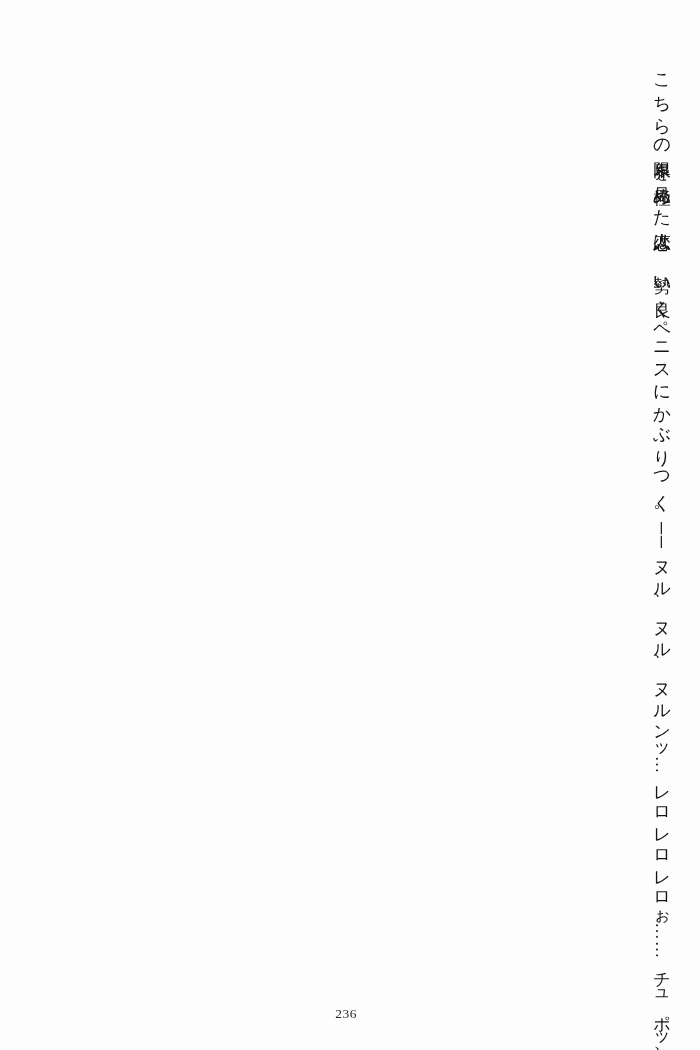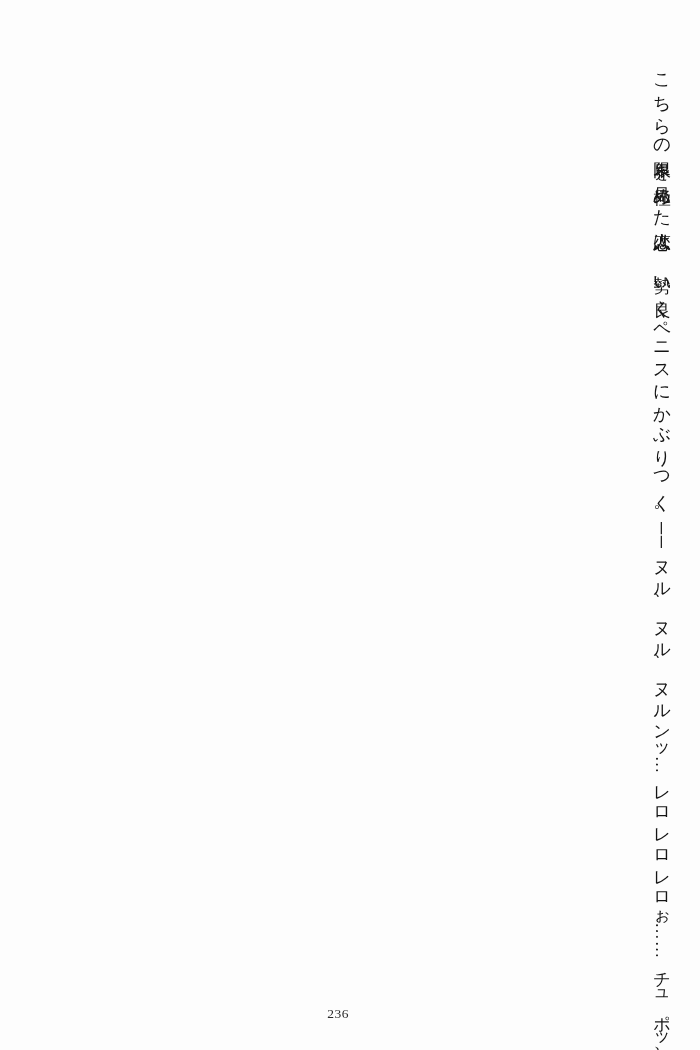--- a/index.html
+++ b/index.html
@@ -54,21 +54,21 @@
     overflow: visible;
     font-weight: 400;
   }
   
   .line.first {
     font-size: 17.6px;
   }
   .page-number {
     position: absolute;
     bottom: 28px;
-    left: 8px;
+    left: 16px;
     width: 660px;
     text-align: center;
     font-size: 13.5px;
     color: #2a2a2a;
     font-family: "Liberation Serif", "DejaVu Serif", serif;
     letter-spacing: 0.5px;
   }
 </style>
 </head>
 <body>

